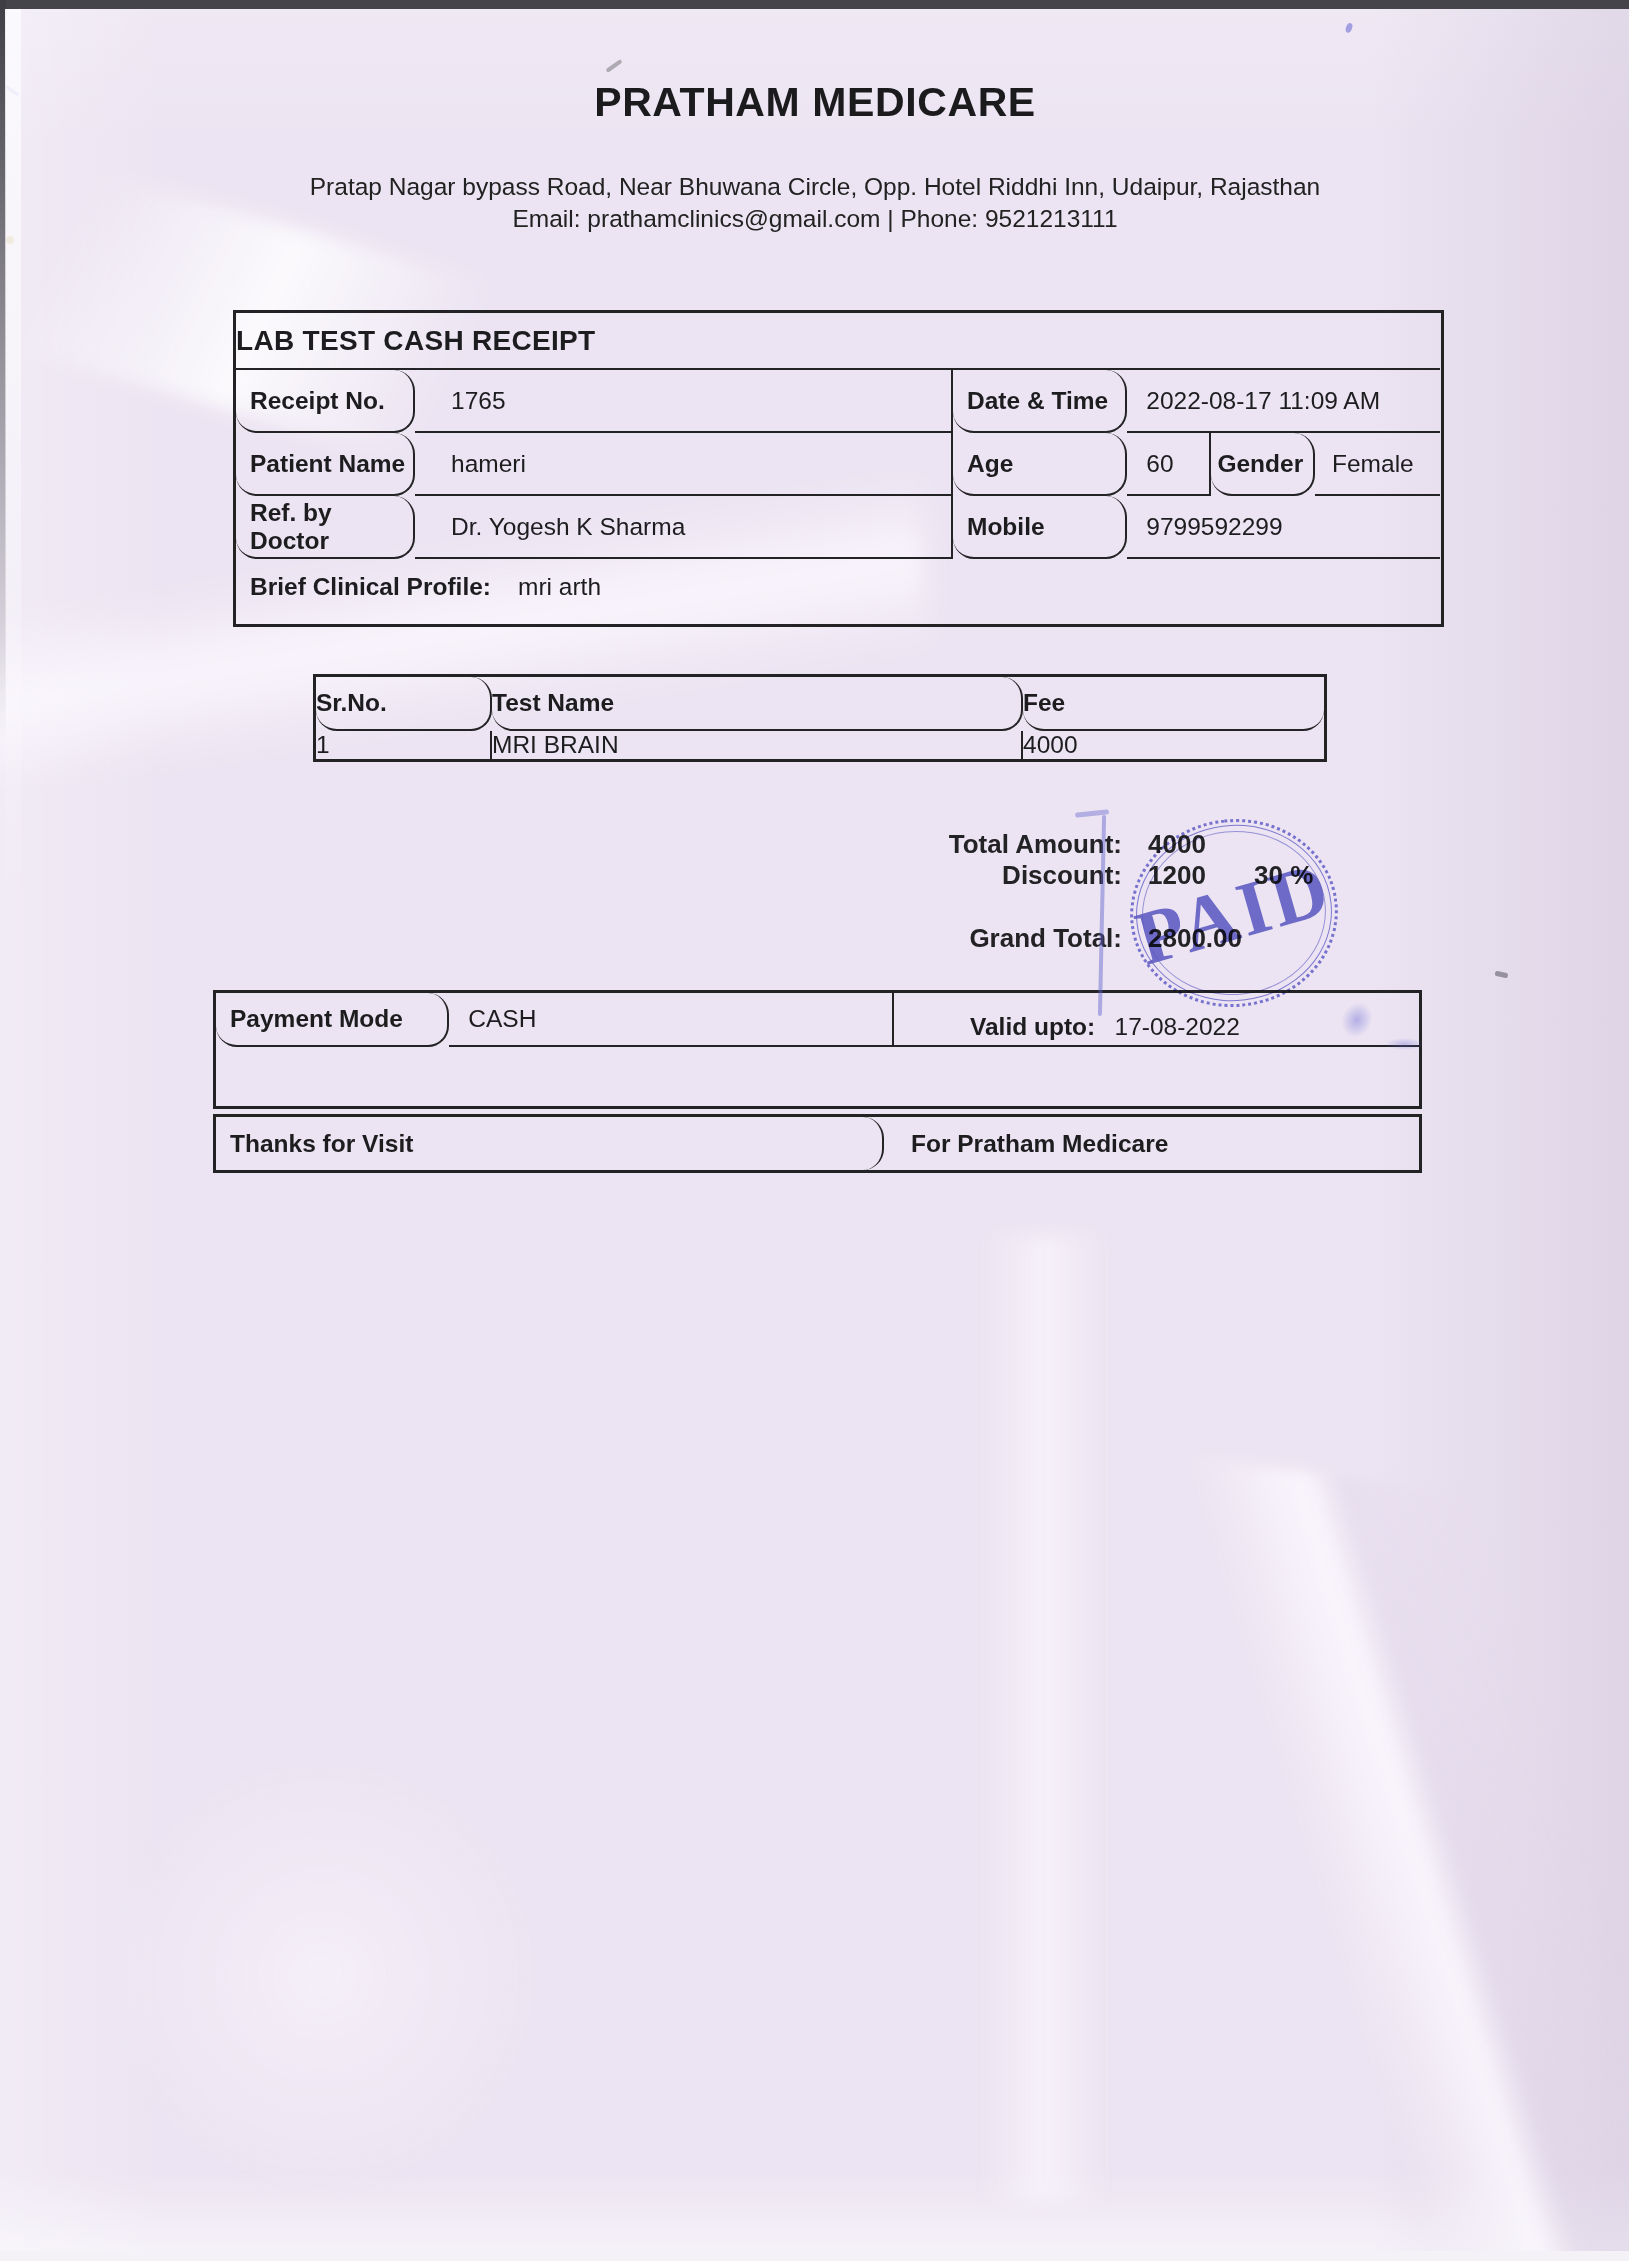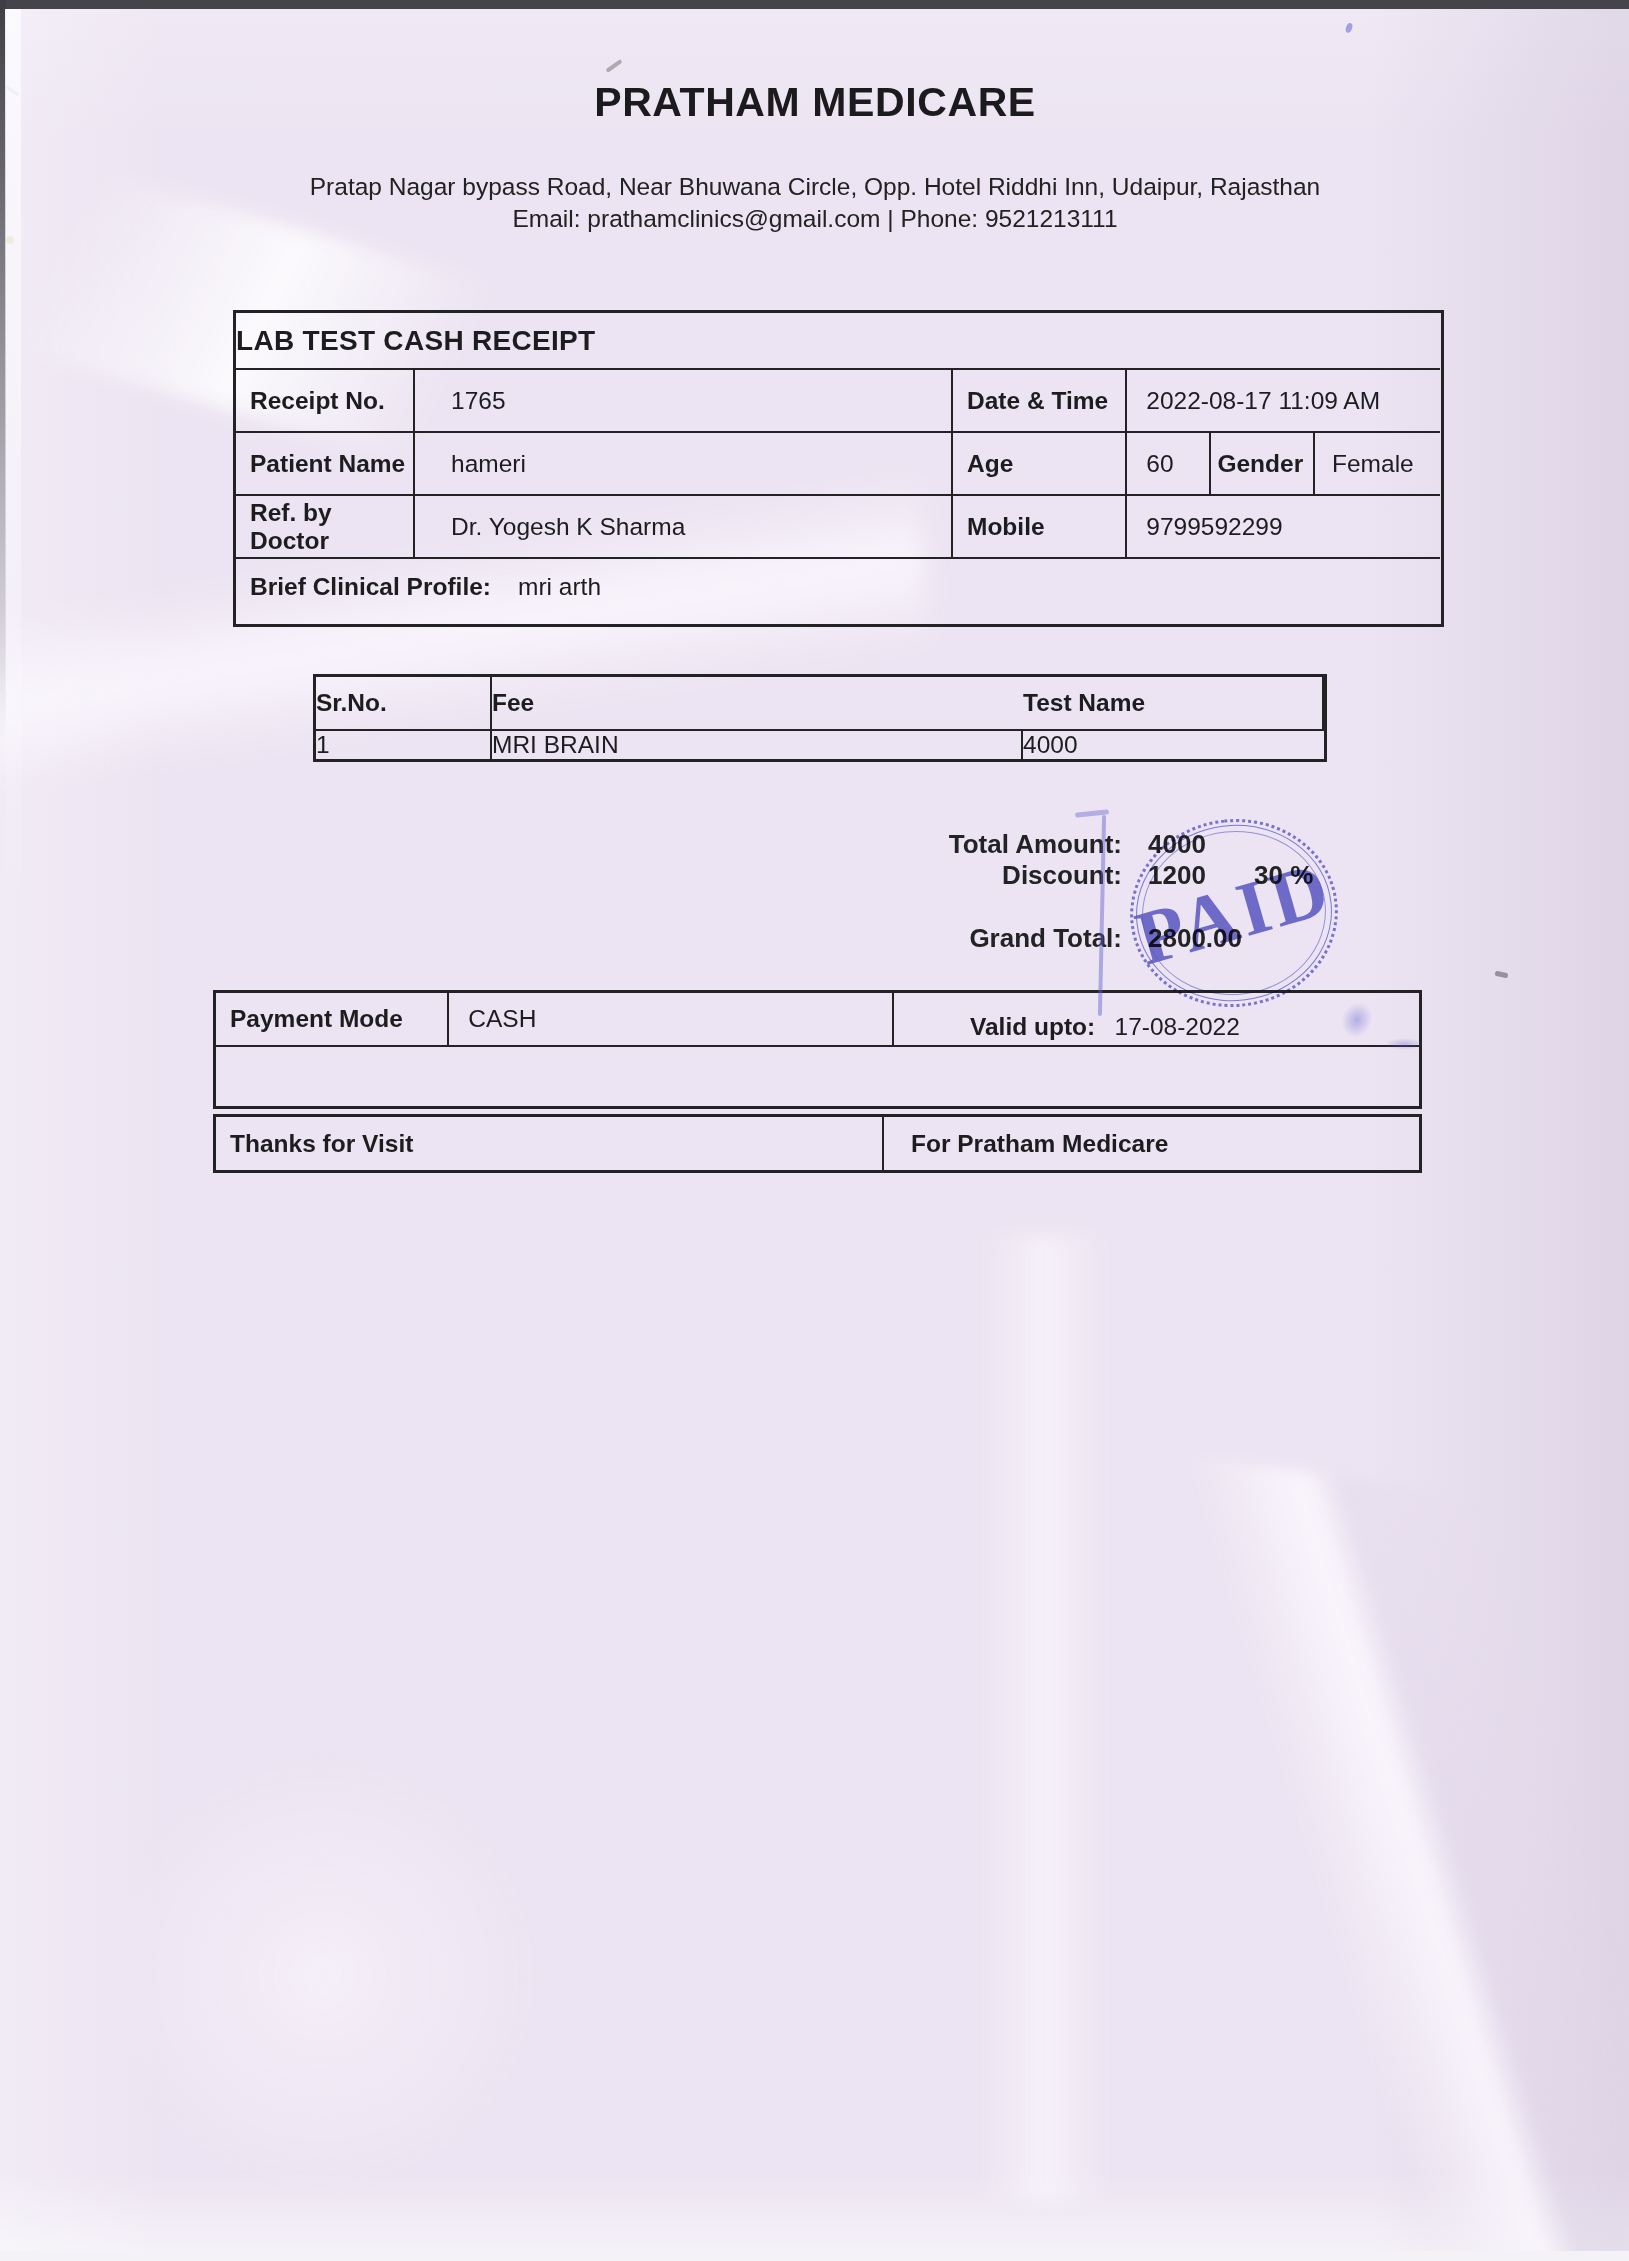--- a/index.html
+++ b/index.html
@@ -59,21 +59,21 @@
     position:absolute; left:0; top:70px; width:100%;
     text-align:center; font-size:41px; font-weight:700; letter-spacing:0.6px; color:#1b1b1e;
   }
   #address{
     position:absolute; left:0; top:162px; width:100%;
     text-align:center; font-size:24.5px; line-height:32px; color:#222;
   }
   
   .grid{position:absolute; display:grid; border:3.2px solid var(--ink); background:transparent;}
   .c{display:flex; align-items:center; padding-left:14px; font-size:24.5px; color:#1d1d20;}
-  .c.bold{font-weight:700;}
+  .c.bold{font-weight:700;border-radius:21px;}
   .c.center{padding-left:0;}
   .br{border-right:2.6px solid var(--ink);}
   .bb{border-bottom:2.6px solid var(--ink);}
   
   #main-table{
     left:233px; top:301px; width:1211px; height:317px;
     grid-template-columns:179px 538px 174px 84px 104px 125px;
     grid-template-rows:57px 63px 63px 63px 1fr;
   }
   .span-all{grid-column:1 / 7;}
@@ -170,22 +170,22 @@
     <div class="c val-tight bb span-right">9799592299</div>
 
     <div class="c span-all" id="brief-cell">
       <span class="c bold" style="padding-left:0;">Brief Clinical Profile:</span>
       <span>mri arth</span>
     </div>
   </div>
 
   <div class="grid" id="tests-table">
     <div class="c bold center br bb">Sr.No.</div>
+    <div class="c bold center br bb">Test Name</div>
     <div class="c bold center bb">Fee</div>
-    <div class="c bold center br bb">Test Name</div>
     <div class="c center br">1</div>
     <div class="c center br">MRI BRAIN</div>
     <div class="c center">4000</div>
   </div>
 
   <div class="total-line" style="top:820px;">
     <span class="total-label">Total Amount:</span>
     <span class="total-value">4000</span>
   </div>
   <div class="total-line" style="top:851px;">

